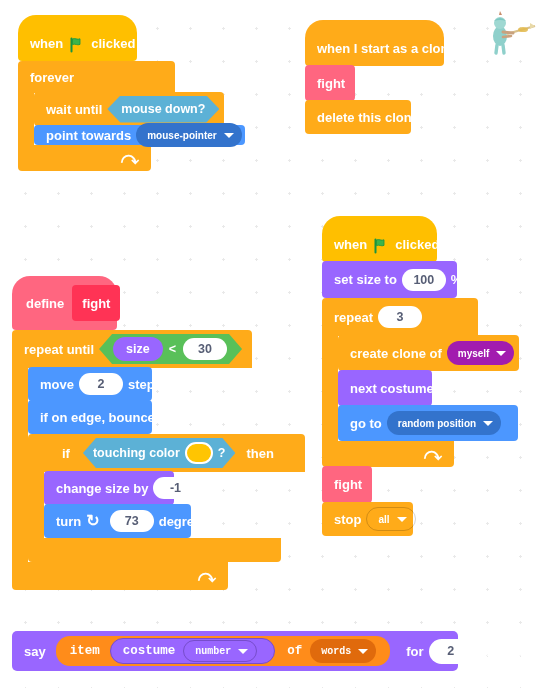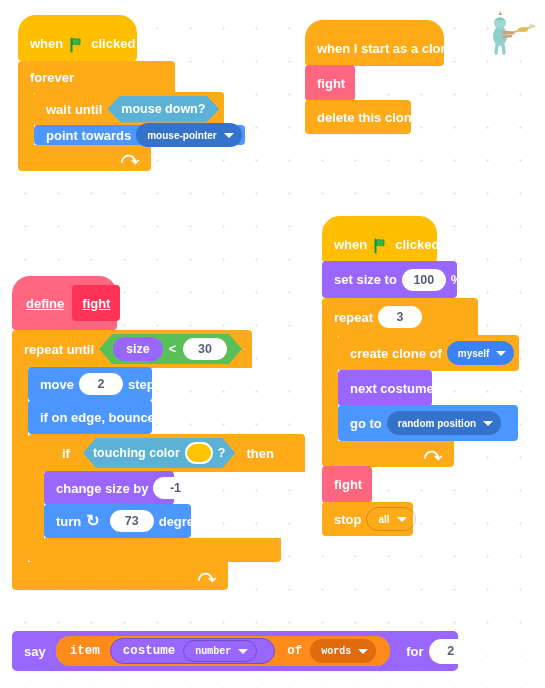--- a/index.html
+++ b/index.html
@@ -50,21 +50,20 @@
   }
   .hat .lbl{padding-bottom:2px;}
 
   
   .defhat{
     border-top-left-radius:18px;border-top-right-radius:18px;
     border-bottom-left-radius:4px;border-bottom-right-radius:4px;
     height:54px;
     padding:8px 14px;
     align-items:center;
-    text-decoration:underline;
   }
 
   
   .c-events{background:#FFBF00;}
   .c-control{background:#FFAB19;}
   .c-motion{background:#4C97FF;}
   .c-looks{background:#9966FF;}
   .c-sensing{background:#5CB1D6;}
   .c-operators{background:#59C059;}
   .c-variables{background:#FF8C1A;}
@@ -87,21 +86,21 @@
     border-radius:14px;
     height:24px;
     padding:0 8px 0 11px;
     display:inline-flex;align-items:center;gap:6px;
     color:#fff;font-size:10px;font-weight:bold;
     margin:0 5px;
     box-sizing:border-box;
   }
   .drop.d-motion{background:#3373CC;}
   .drop.d-looks{background:#774DCB;}
-  .drop.d-control{background:#3b82f6;justify-content:space-between;}
+  .drop.d-control{background:#a21caf;justify-content:space-between;}
   .drop.d-variables{background:#E06A0C;}
   .drop.d-looks-inner{background:#9966FF;border:1px solid #774DCB;}
   .caret{
     width:0;height:0;
     border-left:5px solid transparent;border-right:5px solid transparent;
     border-top:5px solid #fff;
     display:inline-block;
     margin-left:1px;
   }
 

